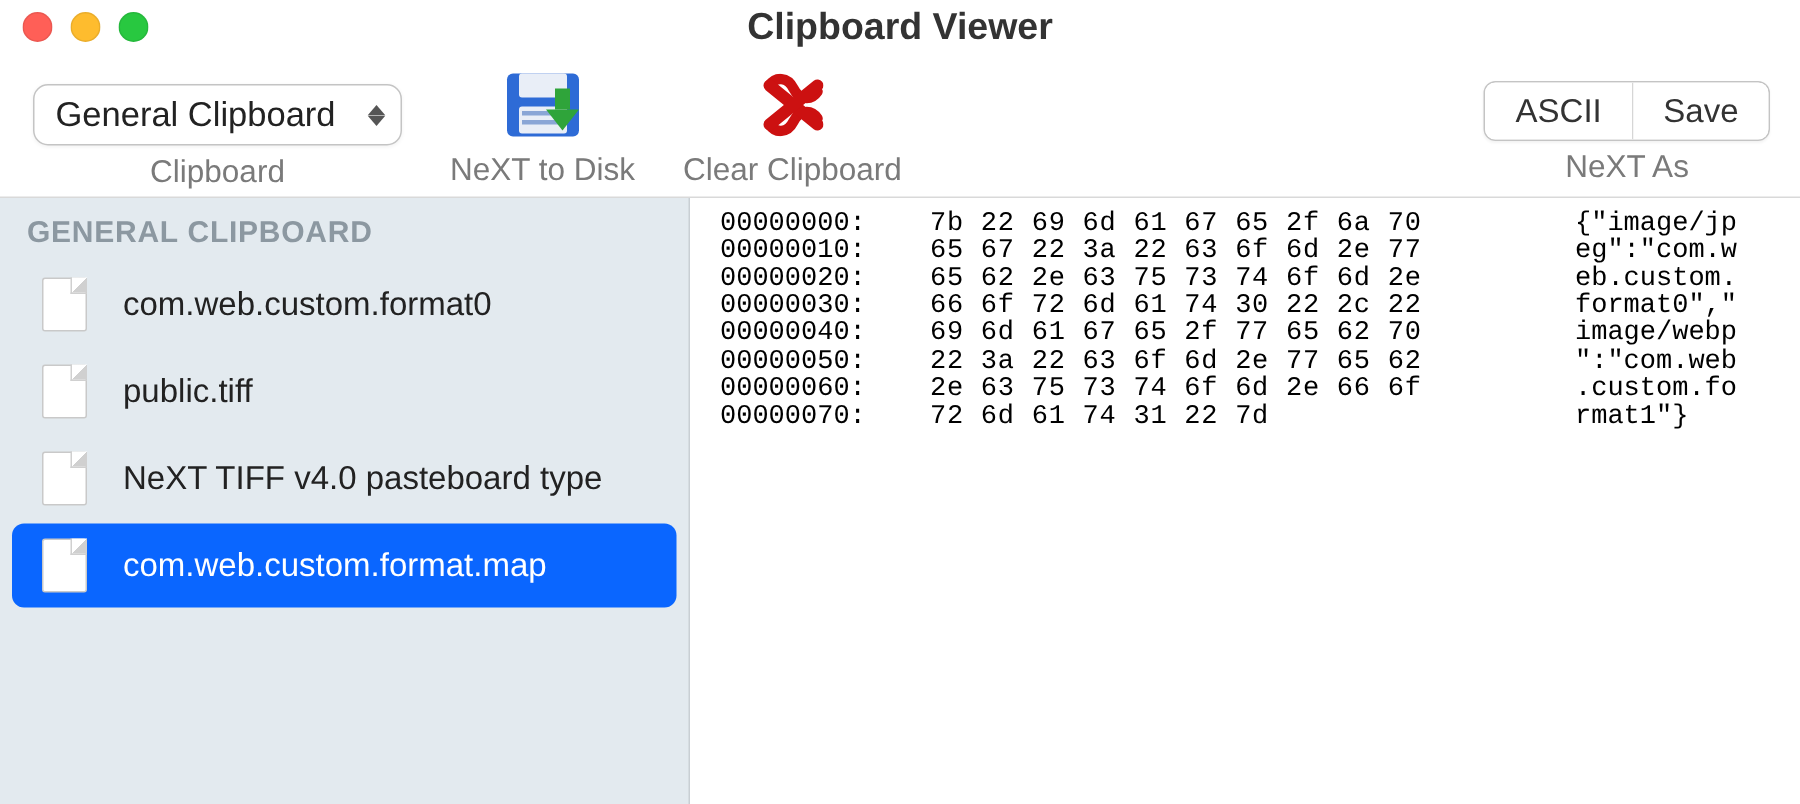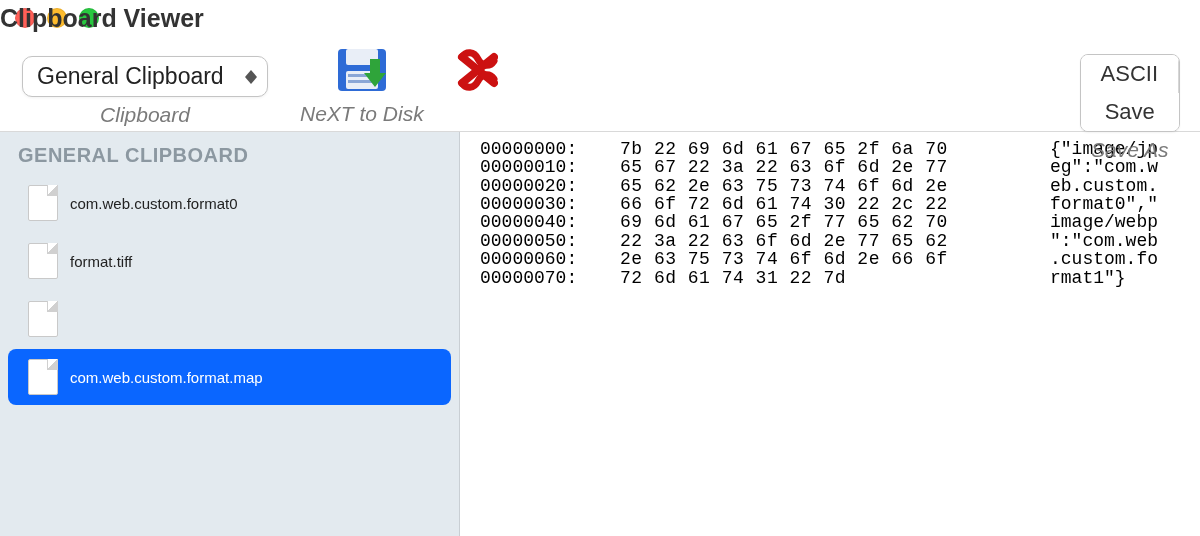--- a/index.html
+++ b/index.html
@@ -21,39 +21,39 @@
   .traffic-lights {
     display: flex;
     gap: 12px;
     padding-left: 15px;
   }
   .tl { width: 20px; height: 20px; border-radius: 50%; }
   .tl.red { background:#ff5f57; border:1px solid rgba(0,0,0,.08); }
   .tl.yellow { background:#febc2e; border:1px solid rgba(0,0,0,.08);}
   .tl.green { background:#28c840; border:1px solid rgba(0,0,0,.08);}
   .title {
-    position:absolute; left:0; right:0; text-align:left;
+    position:absolute; left:0; right:0; text-align:center;
     font-weight:700; font-size:25px; color:#333;
   }
 
   
   .toolbar {
     height: 96px;
     display: flex;
     align-items: flex-start;
     padding: 4px 6px 0 6px;
     border-bottom: 1px solid #d9d9d9;
     position: relative;
     background: #fff;
   }
   .tb-group {
     display:flex; flex-direction:column; align-items:center;
     margin: 0 16px;
   }
-  .tb-group .caption { font-size:21px; color:#7a7a7a; margin-top:6px;font-style:italic; }
+  .tb-group .caption { font-size:21px; color:#7a7a7a; margin-top:6px; }
 
   .dropdown {
     margin-top:16px;
     background:#fff;
     border:1px solid #c4c4c4;
     border-radius:10px;
     padding: 6px 32px 6px 14px;
     font-size:23px;
     box-shadow: 0 1px 3px rgba(0,0,0,.06);
     position: relative;
@@ -72,21 +72,20 @@
   .tb-spacer { flex:1; }
 
   .viewas-group { margin-right: 14px; margin-left:auto; }
   .seg {
     margin-top:14px;
     display:flex;
     border:1px solid #c4c4c4;
     border-radius:8px;
     overflow:hidden;
     box-shadow:0 1px 2px rgba(0,0,0,.05);
-    flex-direction:column;
   }
   .seg button {
     background:#fff; border:none; border-right:1px solid #d6d6d6;
     padding:6px 20px; font-size:22px; color:#333; font-family:inherit;
   }
   .seg button:last-child { border-right:none; }
   .seg button.active { font-weight:400; }
 
   
   .content { display:flex; height: calc(536px - 36px - 96px); }
@@ -96,23 +95,23 @@
     border-right:1px solid #c9cfd4;
     overflow:hidden;
   }
   .section-header {
     font-size:20px; letter-spacing:.5px; font-weight:700;
     color:#8c98a1;
     padding: 12px 16px 6px 18px;
   }
   .item {
     display:flex; align-items:center;
-    gap:12px;
+    gap:24px;
     padding:10px 14px 10px 20px;
-    font-size:15px;
+    font-size:22px;
     color:#222;
     border-radius:8px;
     margin: 2px 8px;
   }
   .item.selected {
     background:#0a66ff;
     color:#fff;
   }
   .doc-icon {
     width:30px; height:36px; position:relative;
@@ -189,47 +188,49 @@
 
   <div class="tb-group">
     <div class="tb-icon-wrap x-icon">
       <svg viewBox="0 0 42 42">
         <path d="M6 8 C 10 2, 18 2, 22 10 C 26 18, 34 18, 38 12" stroke="#c11" stroke-width="7" fill="none" stroke-linecap="round"></path>
         <path d="M6 34 C 10 40, 18 40, 22 32 C 26 24, 34 24, 38 30" stroke="#c11" stroke-width="7" fill="none" stroke-linecap="round"></path>
         <line x1="6" y1="8" x2="38" y2="34" stroke="#c11" stroke-width="8" stroke-linecap="round"></line>
         <line x1="38" y1="8" x2="6" y2="34" stroke="#c11" stroke-width="8" stroke-linecap="round"></line>
       </svg>
     </div>
+    <div class="caption">Clear Clipboard</div>
   </div>
 
   <div class="tb-spacer"></div>
 
   <div class="tb-group viewas-group">
     <div class="seg">
       <button>ASCII</button>
       <button class="active">Save</button>
     </div>
-    <div class="caption">Save As</div>
+    <div class="caption">NeXT As</div>
   </div>
 </div>
 
 <div class="content">
   <div class="sidebar">
     <div class="section-header">GENERAL CLIPBOARD</div>
     <div id="sidebar-list">
         <div class="item">
           <span class="doc-icon"></span>
           <span>com.web.custom.format0</span>
         </div>
         <div class="item">
           <span class="doc-icon"></span>
-          <span>format.tiff</span>
+          <span>public.tiff</span>
         </div>
         <div class="item">
           <span class="doc-icon"></span>
+          <span>NeXT TIFF v4.0 pasteboard type</span>
         </div>
         <div class="item selected">
           <span class="doc-icon"></span>
           <span>com.web.custom.format.map</span>
         </div>
       </div>
   </div>
 
   <div class="hexpane" id="hex-pane"><div class="hexline"><span class="hx-off">00000000:</span><span class="hx-bytes">7b 22 69 6d 61 67 65 2f 6a 70</span><span class="hx-ascii">{"image/jp</span></div><div class="hexline"><span class="hx-off">00000010:</span><span class="hx-bytes">65 67 22 3a 22 63 6f 6d 2e 77</span><span class="hx-ascii">eg":"com.w</span></div><div class="hexline"><span class="hx-off">00000020:</span><span class="hx-bytes">65 62 2e 63 75 73 74 6f 6d 2e</span><span class="hx-ascii">eb.custom.</span></div><div class="hexline"><span class="hx-off">00000030:</span><span class="hx-bytes">66 6f 72 6d 61 74 30 22 2c 22</span><span class="hx-ascii">format0","</span></div><div class="hexline"><span class="hx-off">00000040:</span><span class="hx-bytes">69 6d 61 67 65 2f 77 65 62 70</span><span class="hx-ascii">image/webp</span></div><div class="hexline"><span class="hx-off">00000050:</span><span class="hx-bytes">22 3a 22 63 6f 6d 2e 77 65 62</span><span class="hx-ascii">":"com.web</span></div><div class="hexline"><span class="hx-off">00000060:</span><span class="hx-bytes">2e 63 75 73 74 6f 6d 2e 66 6f</span><span class="hx-ascii">.custom.fo</span></div><div class="hexline"><span class="hx-off">00000070:</span><span class="hx-bytes">72 6d 61 74 31 22 7d</span><span class="hx-ascii">rmat1"}</span></div></div>
 </div>

